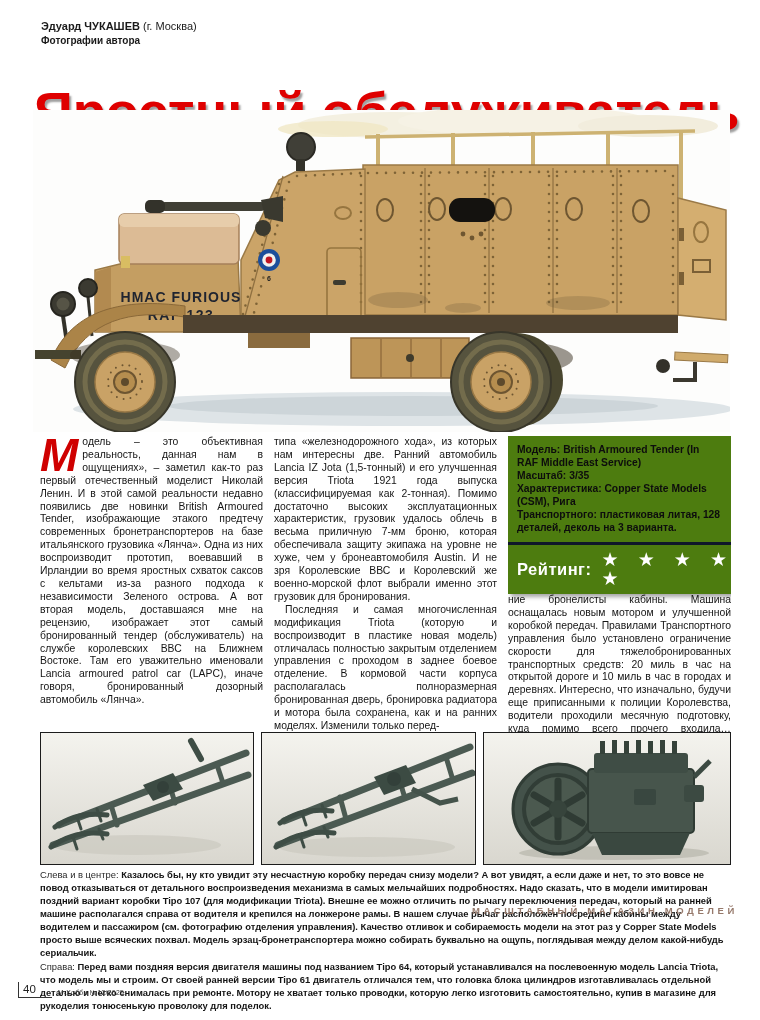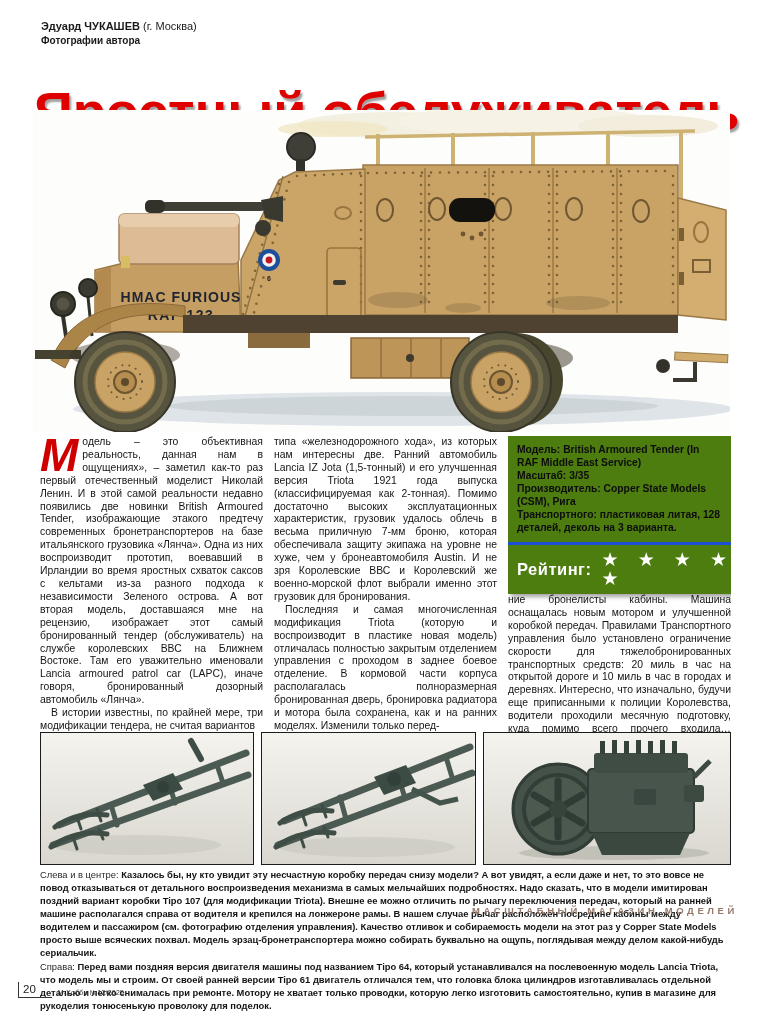--- a/index.html
+++ b/index.html
@@ -28,21 +28,21 @@
   .dropcap{
     float:left;font-size:46px;line-height:34px;font-weight:bold;font-style:italic;
     color:#cf0000;margin:2px 6px 0 0;letter-spacing:-2px;
   }
   
   .infobox{
     background:#4d7c0f;box-shadow:3px 3px 4px rgba(0,0,0,.35);
   }
   .infobox .rows{padding:7px 9px 8px 9px;font-size:10.3px;line-height:13px;font-weight:bold;color:#0d0d0d;text-align:left;}
   .ratingbar{
-    border-top:3px solid #1d4ed8;padding:5px 0 6px 9px;display:flex;align-items:center;gap:10px;
+    border-top:3px solid #0f172a;padding:5px 0 6px 9px;display:flex;align-items:center;gap:10px;
   }
   .ratinglabel{color:#ffffff;font-size:16.5px;font-weight:bold;letter-spacing:.5px;}
   .stars{color:#ffffff;font-size:19px;letter-spacing:4px;line-height:19px;}
   
   .photostrip{position:absolute;left:40px;top:732px;width:691px;height:133px;display:flex;gap:7px;}
   .photoframe{border:1px solid #1c1c1c;background:#e9e7e1;overflow:hidden;}
   .photoframe svg{display:block;}
   
   .captions{position:absolute;left:40px;top:868px;width:694px;font-size:9.4px;line-height:13px;color:#141414;text-align:left;}
   .captions p{margin:0 0 1px 0;}
@@ -242,32 +242,31 @@
         <circle cx="92" cy="272" r="17" fill="none" stroke="#6d5531" stroke-width="2" stroke-linecap="round" stroke-dasharray="0 7"></circle>
         <circle cx="92" cy="272" r="11" fill="#b68e4f" stroke="#6d5531" stroke-width="2"></circle>
         <circle cx="92" cy="272" r="4" fill="#5d4a2c"></circle>
       </g>
     </svg>
   </div>
 
   <div class="cols">
     <div class="col">
       <p><span class="dropcap">М</span><span>одель – это объективная реальность, данная нам в ощущениях», – заметил как-то раз первый отечественный моделист Николай Ленин. И в этой самой реальности недавно появились две новинки British Armoured Tender, изображающие этакого предтечу современных бронетранспортеров на базе итальянского грузовика «Лянча». Одна из них воспроизводит прототип, воевавший в Ирландии во время яростных схваток саксов с кельтами из-за разного подхода к независимости Зеленого острова. А вот вторая модель, доставшаяся мне на рецензию, изображает этот самый бронированный тендер (обслуживатель) на службе королевских ВВС на Ближнем Востоке. Там его уважительно именовали Lancia armoured patrol car (LAPC), иначе говоря, бронированный дозорный автомобиль «Лянча».</span></p>
-      <p class="ind">В истории известны, по крайней мере, три модификации тендера, не считая вариантов</p>
     </div>
     <div class="col">
       <p>типа «железнодорожного хода», из которых нам интересны две. Ранний автомобиль Lancia IZ Jota (1,5-тонный) и его улучшенная версия Triota 1921 года выпуска (классифицируемая как 2-тонная). Помимо достаточно высоких эксплуатационных характеристик, грузовик удалось облечь в весьма приличную 7-мм броню, которая обеспечивала защиту экипажа на уровне не хуже, чем у бронеавтомобиля Austin. И не зря Королевские ВВС и Королевский же военно-морской флот выбрали именно этот грузовик для бронирования.</p>
       <p class="ind">Последняя и самая многочисленная модификация Triota (которую и воспроизводит в пластике новая модель) отличалась полностью закрытым отделением управления с проходом в заднее боевое отделение. В кормовой части корпуса располагалась полноразмерная бронированная дверь, бронировка радиатора и мотора была сохранена, как и на ранних моделях. Изменили только перед-</p>
     </div>
     <div class="col">
       <div class="infobox">
         <div class="rows">
           <div><span>Модель:</span> <span>British Armoured Tender (In RAF Middle East Service)</span></div>
           <div><span>Масштаб:</span> <span>3/35</span></div>
-          <div><span>Производитель:</span> <span>Copper State Models (CSM), Рига</span></div>
+          <div><span>Характеристика:</span> <span>Copper State Models (CSM), Рига</span></div>
           <div><span>Транспортного:</span> <span>пластиковая литая, 128 деталей, деколь на 3 варианта.</span></div>
         </div>
         <div class="ratingbar">
           <span class="ratinglabel">Рейтинг:</span>
           <span class="stars">★ ★ ★ ★ ★</span>
         </div>
       </div>
       <p>ние бронелисты кабины. Машина оснащалась новым мотором и улучшенной коробкой передач. Правилами Транспортного управления было установлено ограничение скорости для тяжелобронированных транспортных средств: 20 миль в час на открытой дороге и 10 миль в час в городах и деревнях. Интересно, что изначально, будучи еще приписанными к полиции Королевства, водители проходили месячную подготовку, куда помимо всего прочего входила… стрельба из лука.</p>
     </div>
   </div>
@@ -365,17 +364,17 @@
   <div class="captions">
     <p><span class="caplead">Слева и в центре:</span> <b>Казалось бы, ну кто увидит эту несчастную коробку передач снизу модели? А вот увидят, а если даже и нет, то это вовсе не повод отказываться от детального воспроизведения механизма в самых мельчайших подробностях. Надо сказать, что в модели имитирован поздний вариант коробки Tipo 107 (для модификации Triota). Внешне ее можно отличить по рычагу переключения передач, который на ранней машине располагался справа от водителя и крепился на лонжероне рамы. В нашем случае рычаг расположен посредине кабины между водителем и пассажиром (см. фотографию отделения управления). Качество отливок и собираемость модели на этот раз у Copper State Models просто выше всяческих похвал. Модель эрзац-бронетранспортера можно собирать буквально на ощупь, поглядывая между делом какой-нибудь сериальчик.</b></p>
     <p><span class="caplead">Справа:</span> <b>Перед вами поздняя версия двигателя машины под названием Tipo 64, который устанавливался на послевоенную модель Lancia Triota, что модель мы и строим. От своей ранней версии Tipo 61 двигатель отличался тем, что головка блока цилиндров изготавливалась отдельной деталью и легко снималась при ремонте. Мотору не хватает только проводки, которую легко изготовить самостоятельно, купив в магазине для рукоделия тонюсенькую проволоку для поделок.</b></p>
   </div>
 
   <div class="watermark">
     <div class="wm-sub">МАСШТАБНЫЙ МАГАЗИН МОДЕЛЕЙ</div>
   </div>
 
   <div class="footer">
-    <span class="pagenum">20</span>
+    <span class="pagenum">40</span>
     <span class="issue">М-Хобби №12/2025</span>
   </div>
 
 </div>
 
 </body></html>

